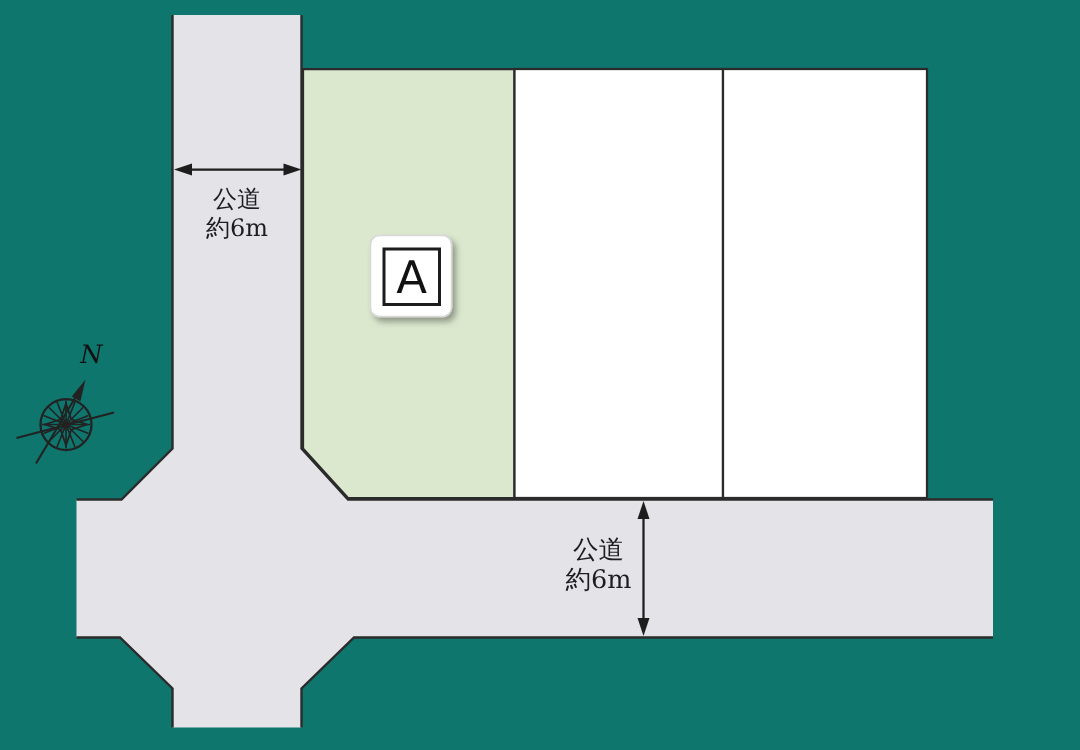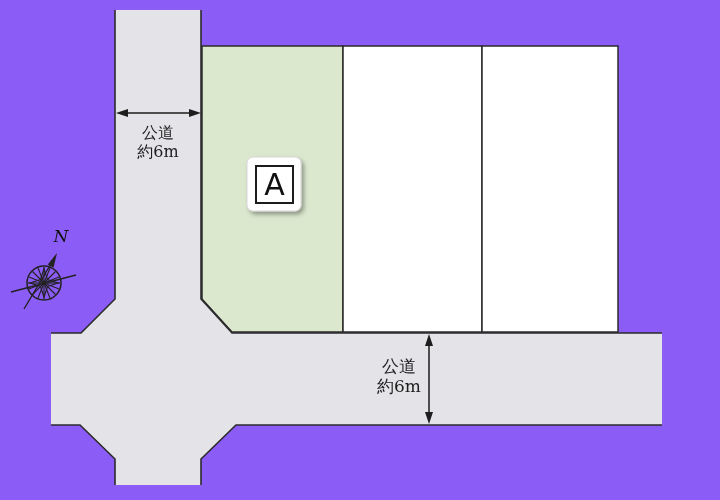--- a/index.html
+++ b/index.html
@@ -5,21 +5,21 @@
   html, body {
     margin: 0;
     padding: 0;
     background: #ffffff;
     font-family: "DejaVu Serif", serif;
   }
   .stage {
     position: relative;
     width: 720px;
     height: 500px;
-    background: #8b5cf6;
+    background: #0f766e;
     overflow: hidden;
   }
   svg { display: block; }
   .jp-label {
     font-family: "DejaVu Serif", "Liberation Serif", serif;
     fill: #1d1d1d;
   }
   .badge-letter {
     font-family: "DejaVu Sans", "Liberation Sans", sans-serif;
     fill: #111111;

